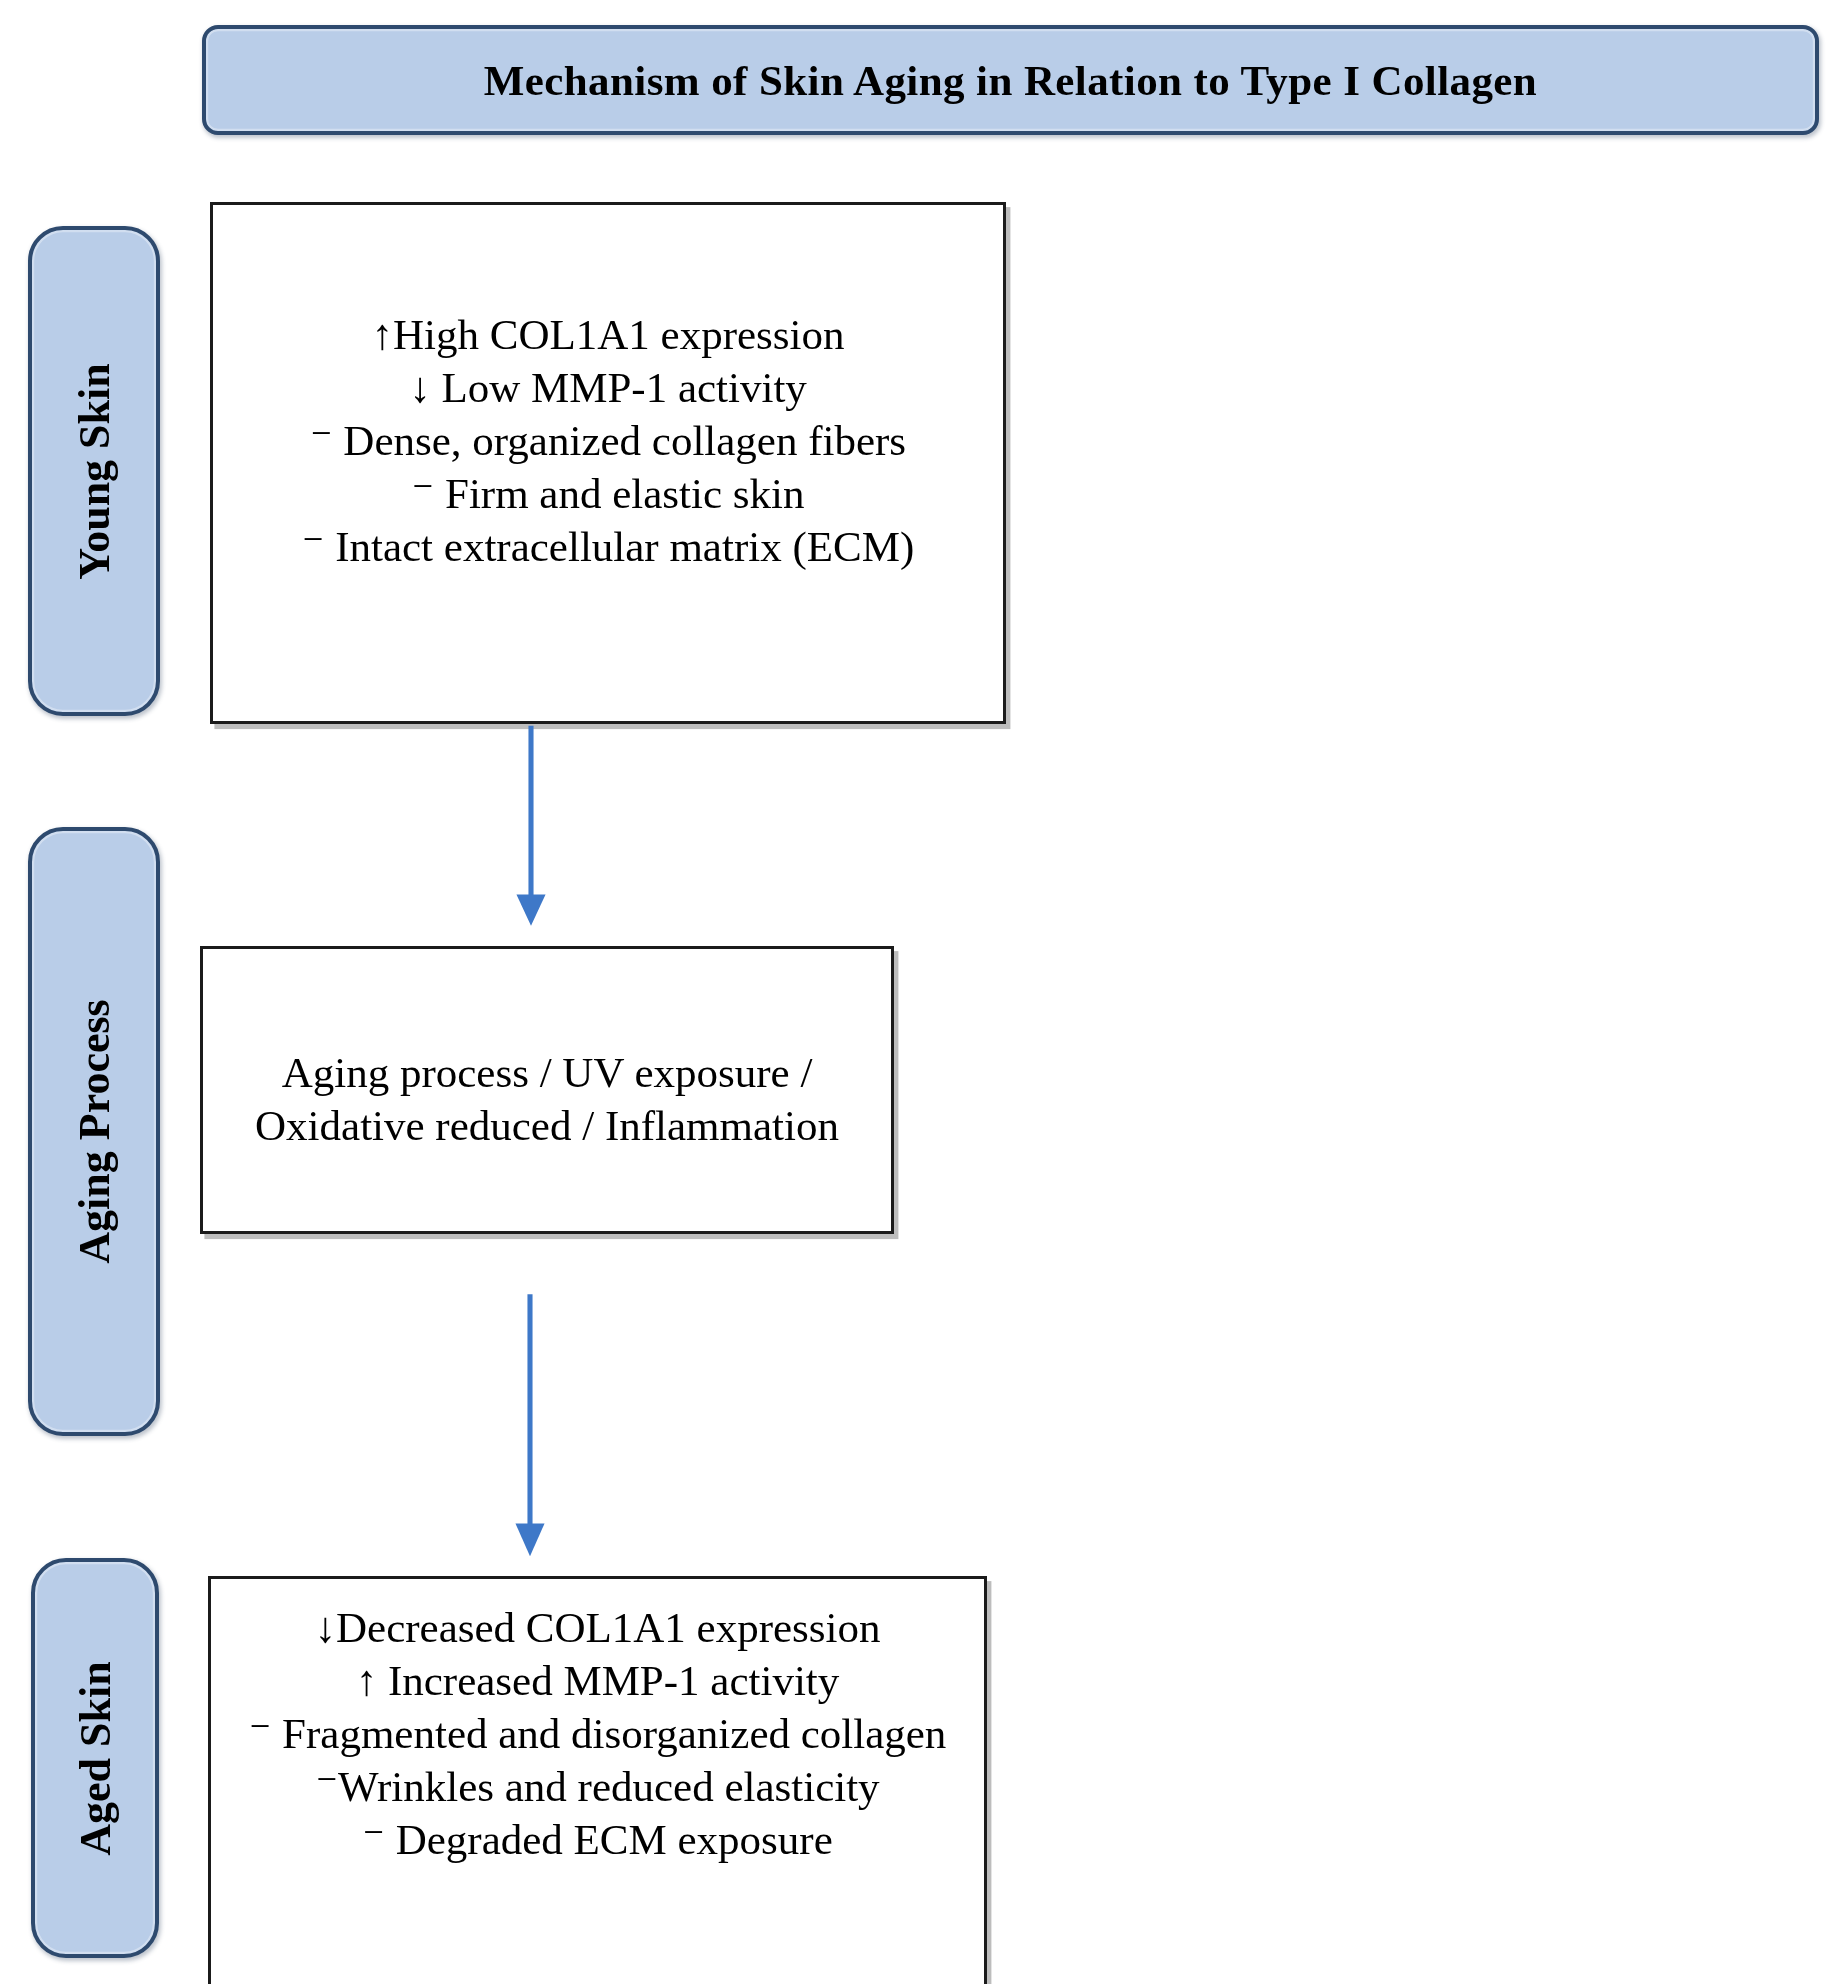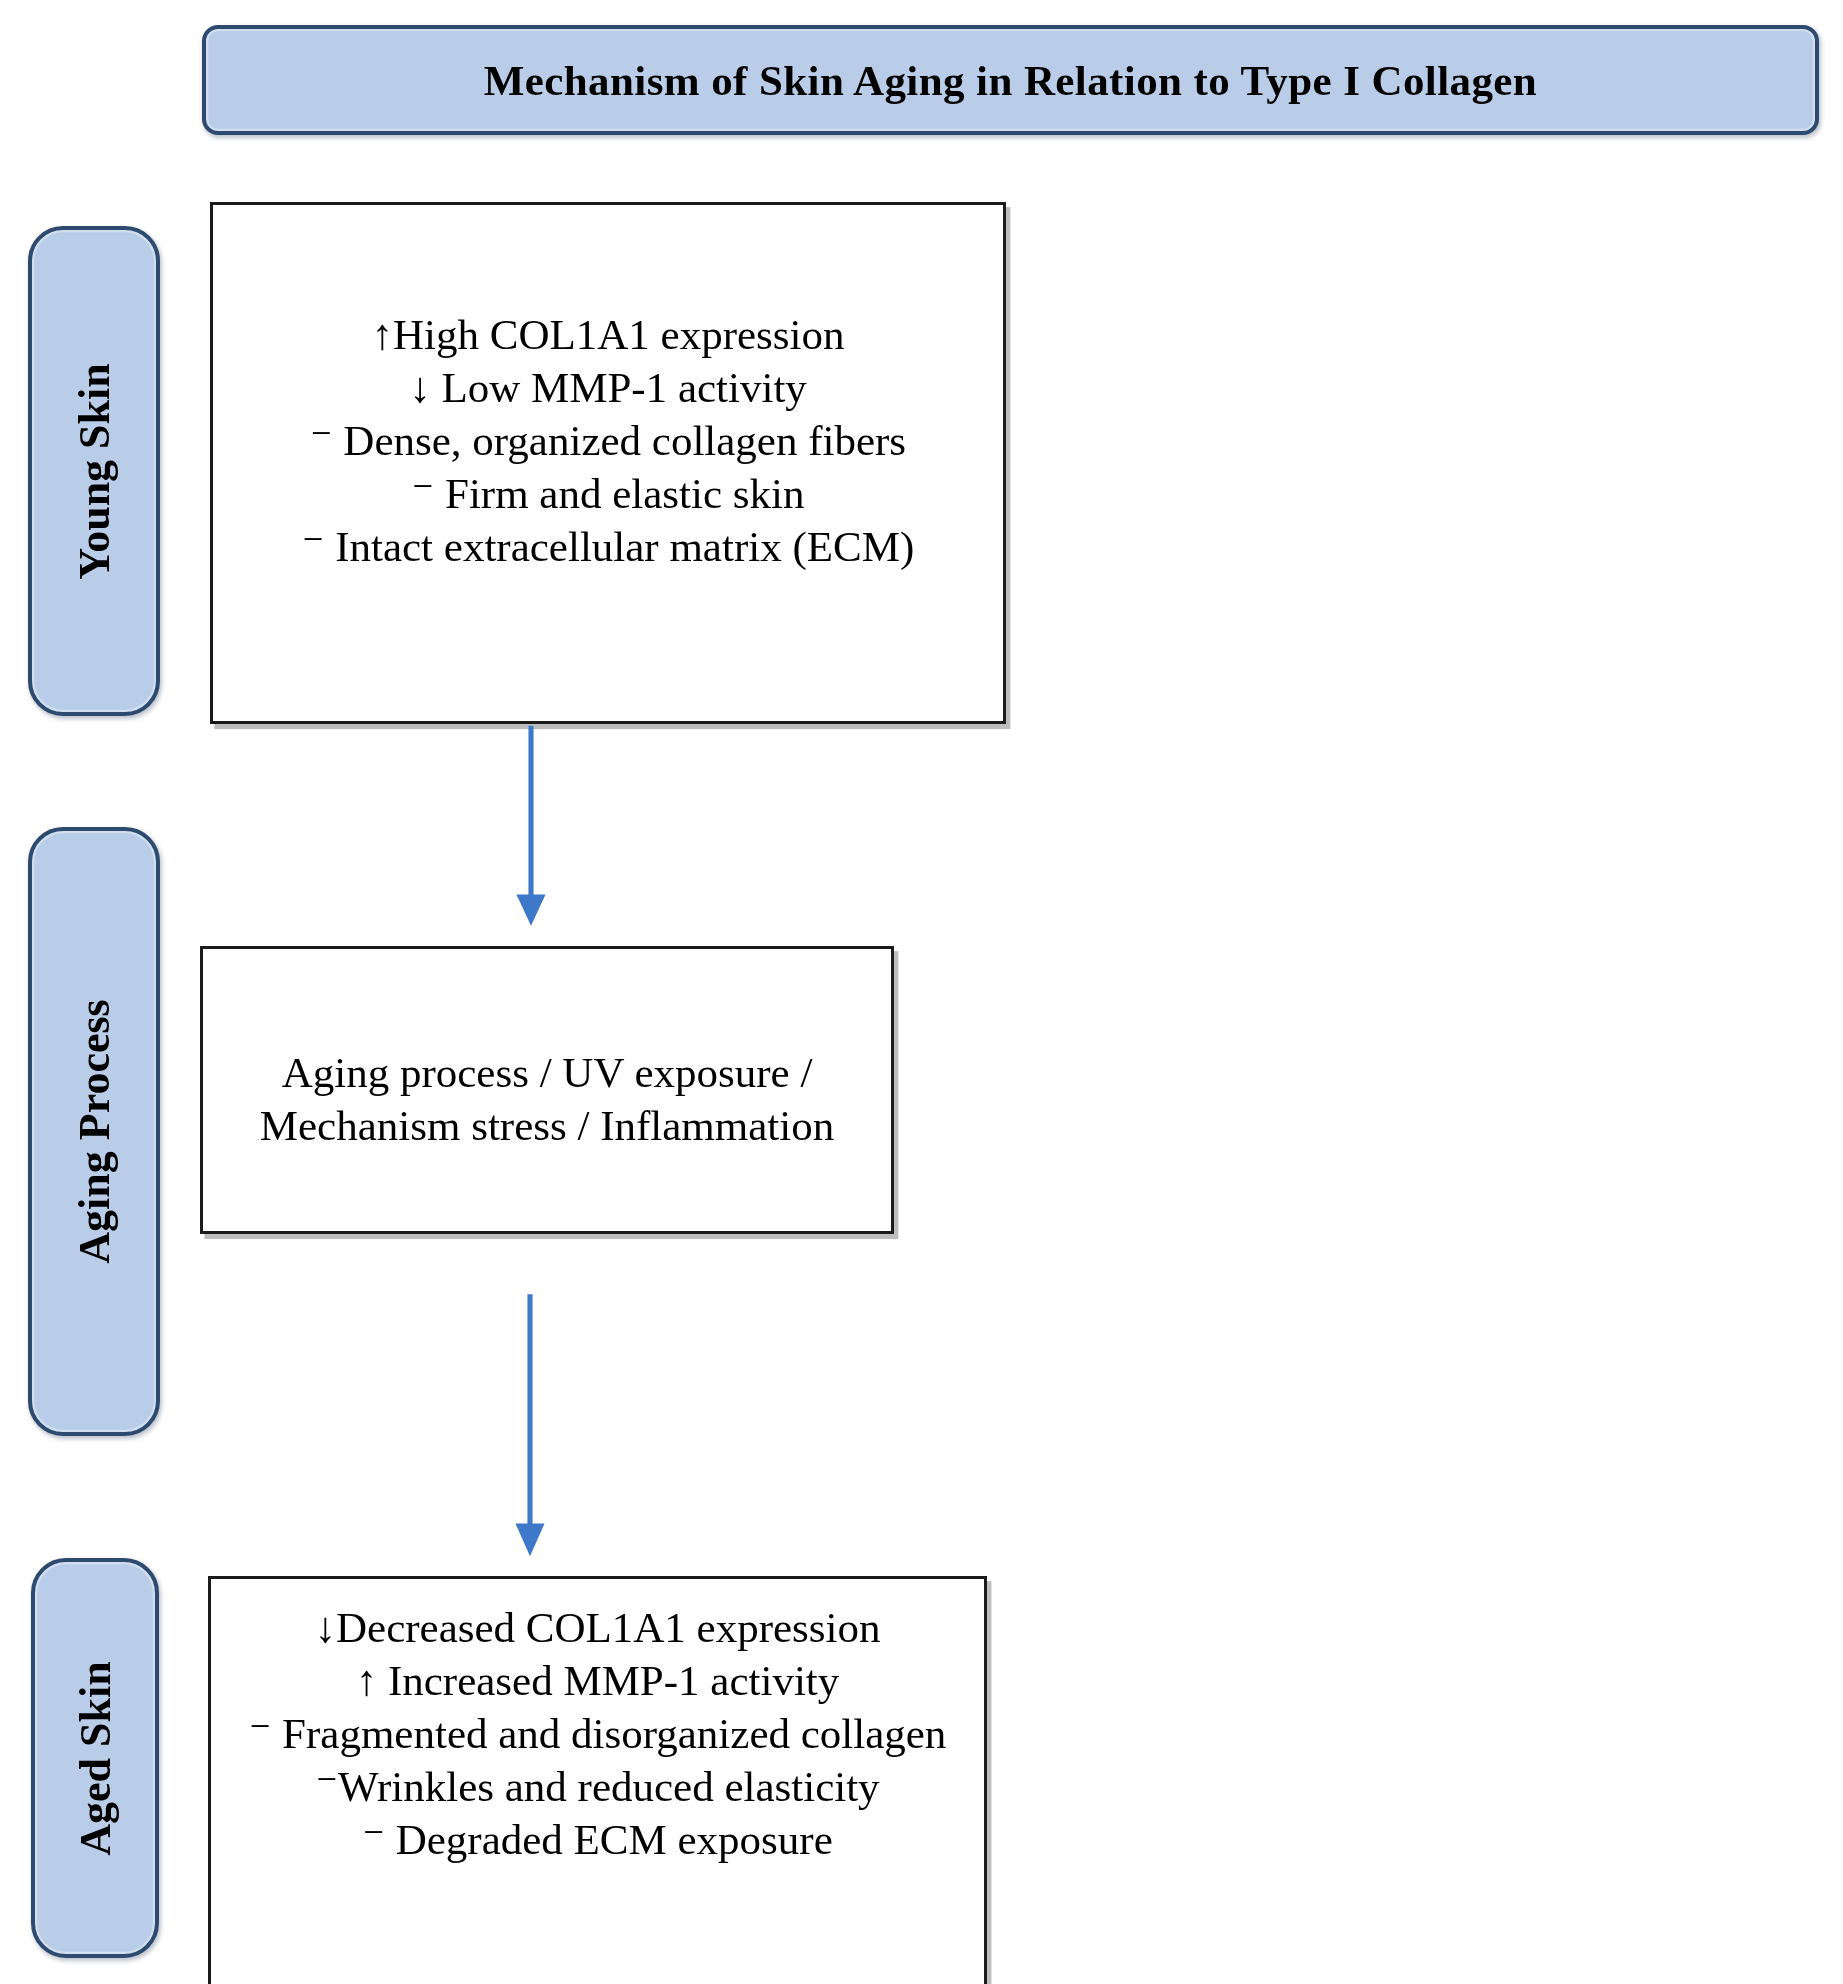--- a/index.html
+++ b/index.html
@@ -109,21 +109,21 @@
   </div>
 
   <svg class="flow-arrow arrow-1" viewBox="0 0 44 277" xmlns="http://www.w3.org/2000/svg" aria-hidden="true">
     <line x1="22" y1="0" x2="22" y2="235" stroke="currentColor" stroke-width="7"></line>
     <polygon points="2,232 42,232 22,275" fill="currentColor"></polygon>
   </svg>
 
   <div class="stage-box box-aging">
     <div class="stage-text">
       <div class="line"><span class="marker"></span><span>Aging process / UV exposure /</span></div>
-      <div class="line"><span class="marker"></span><span>Mechanism stress / Inflammation</span></div>
+      <div class="line"><span class="marker"></span><span>Oxidative reduced / Inflammation</span></div>
     </div>
   </div>
 
   <svg class="flow-arrow arrow-2" viewBox="0 0 44 362" xmlns="http://www.w3.org/2000/svg" aria-hidden="true">
     <line x1="22" y1="0" x2="22" y2="318" stroke="currentColor" stroke-width="7"></line>
     <polygon points="2,315 42,315 22,360" fill="currentColor"></polygon>
   </svg>
 
   <div class="stage-box box-aged">
     <div class="stage-text">

